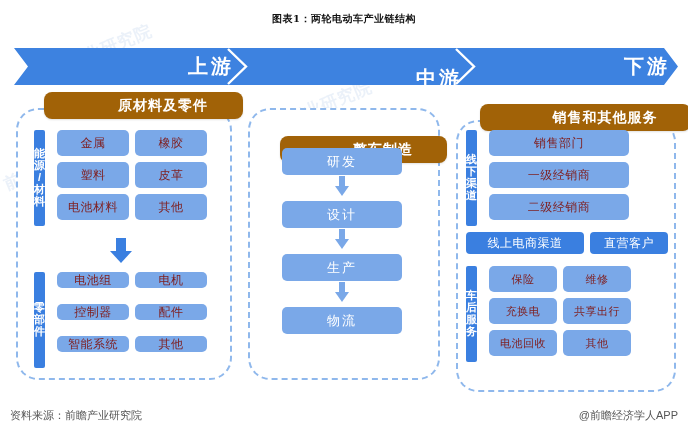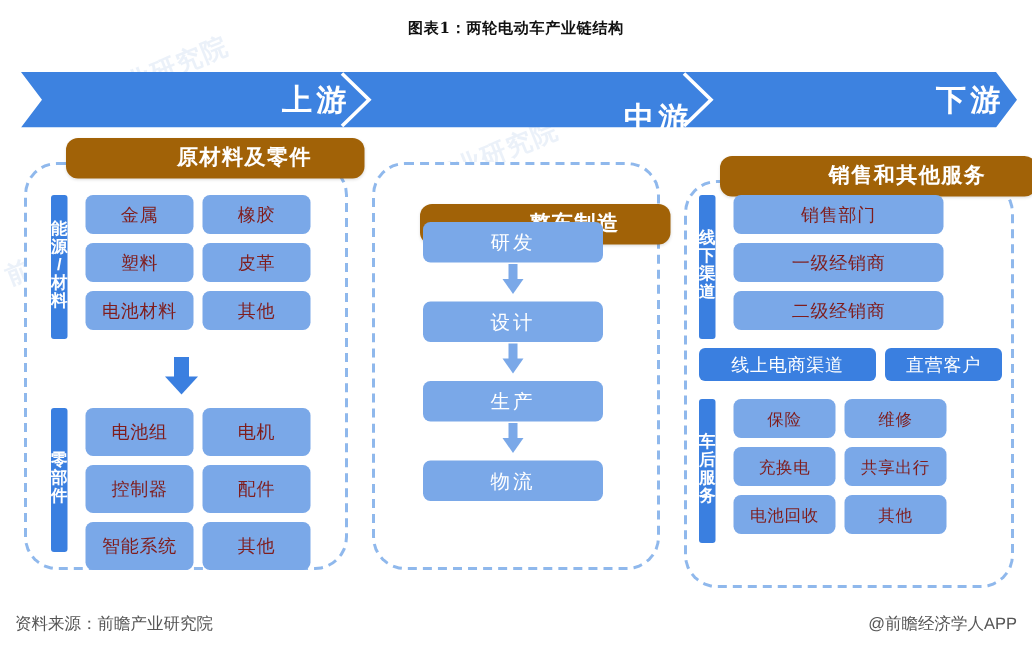--- a/index.html
+++ b/index.html
@@ -58,21 +58,21 @@
     background:#7aa8e8;color:#7f1d1d;border-radius:5px;text-align:center;
     font-size:12px;display:flex;align-items:center;justify-content:center;
     margin:0 0 6px 6px;letter-spacing:.5px;
   }
   
   .g-energy{left:34px;top:130px;width:186px;}
   .g-energy .vlabel{height:92px;}
   .g-energy .chip{width:72px;height:26px;}
   .g-parts{left:34px;top:272px;width:186px;}
   .g-parts .vlabel{height:92px;}
-  .g-parts .chip{width:72px;height:32px;text-align:center;}
+  .g-parts .chip{width:72px;height:16px;text-align:center;}
 
   .arrow-down{
     position:absolute;width:0;height:0;
   }
   .arrow-big{left:110px;top:238px;}
   .arrow-big .stem{position:absolute;left:6px;top:0;width:10px;height:14px;background:#3a7fe0;}
   .arrow-big .head{position:absolute;left:0;top:13px;width:0;height:0;
     border-left:11px solid transparent;border-right:11px solid transparent;border-top:12px solid #3a7fe0;}
 
   

